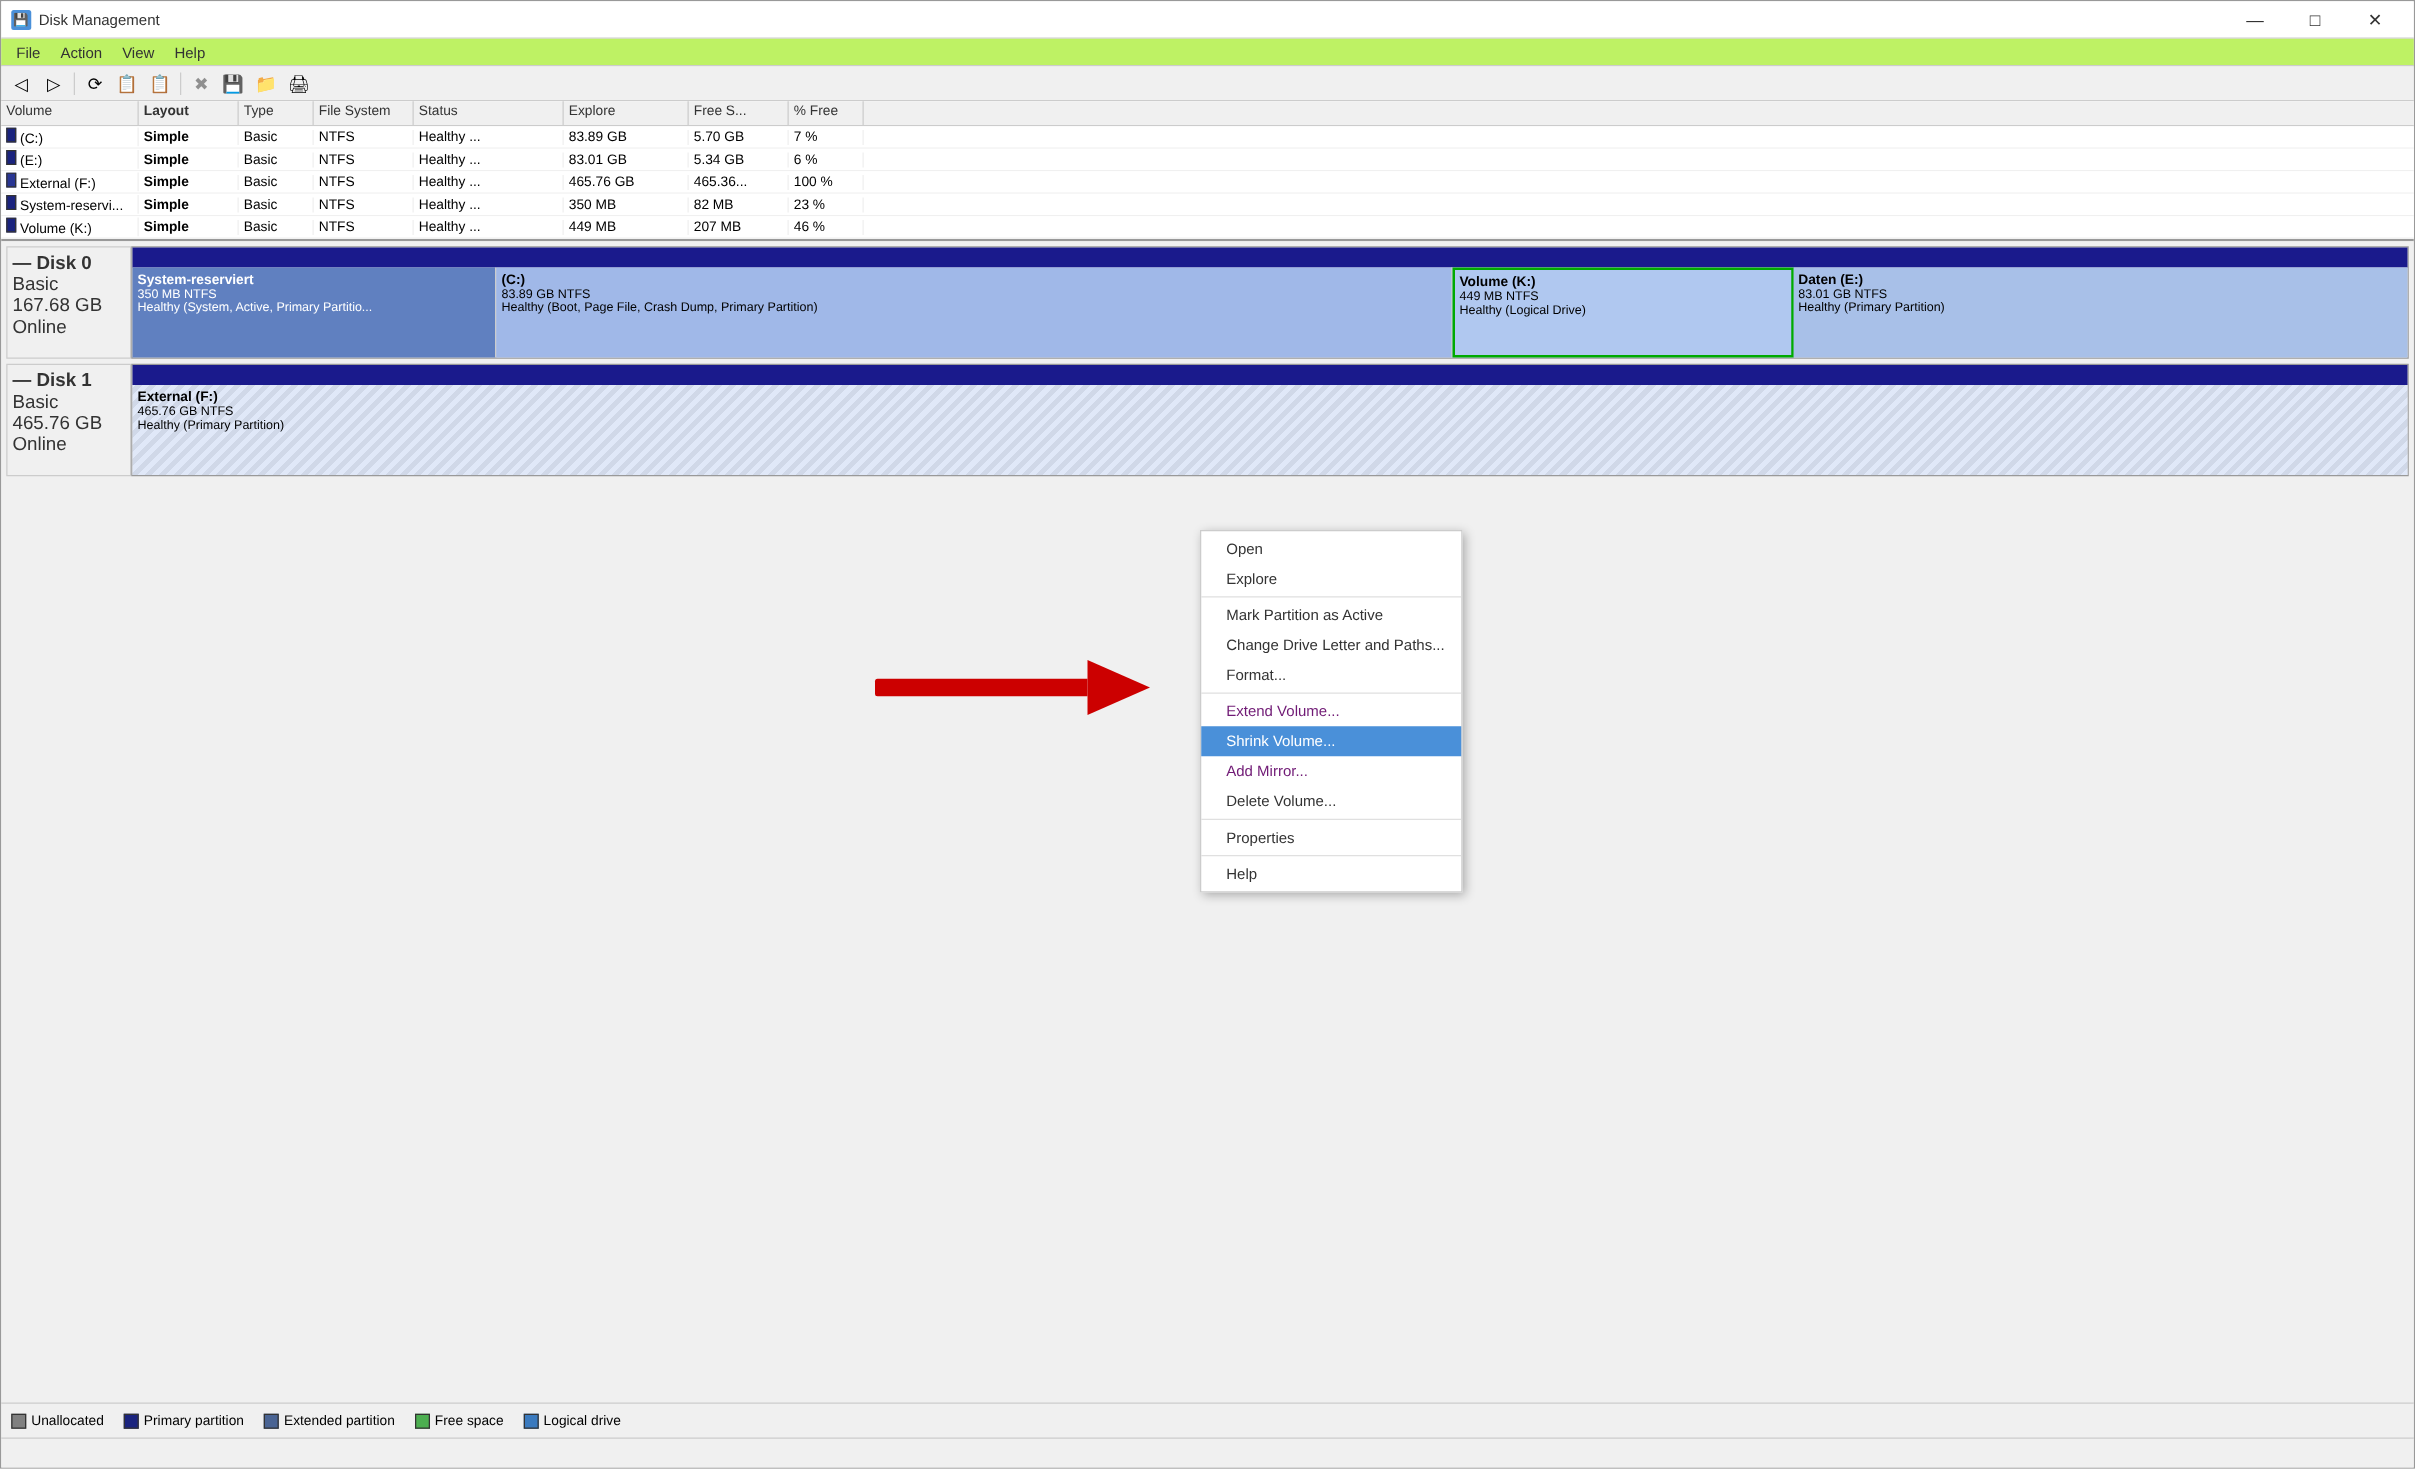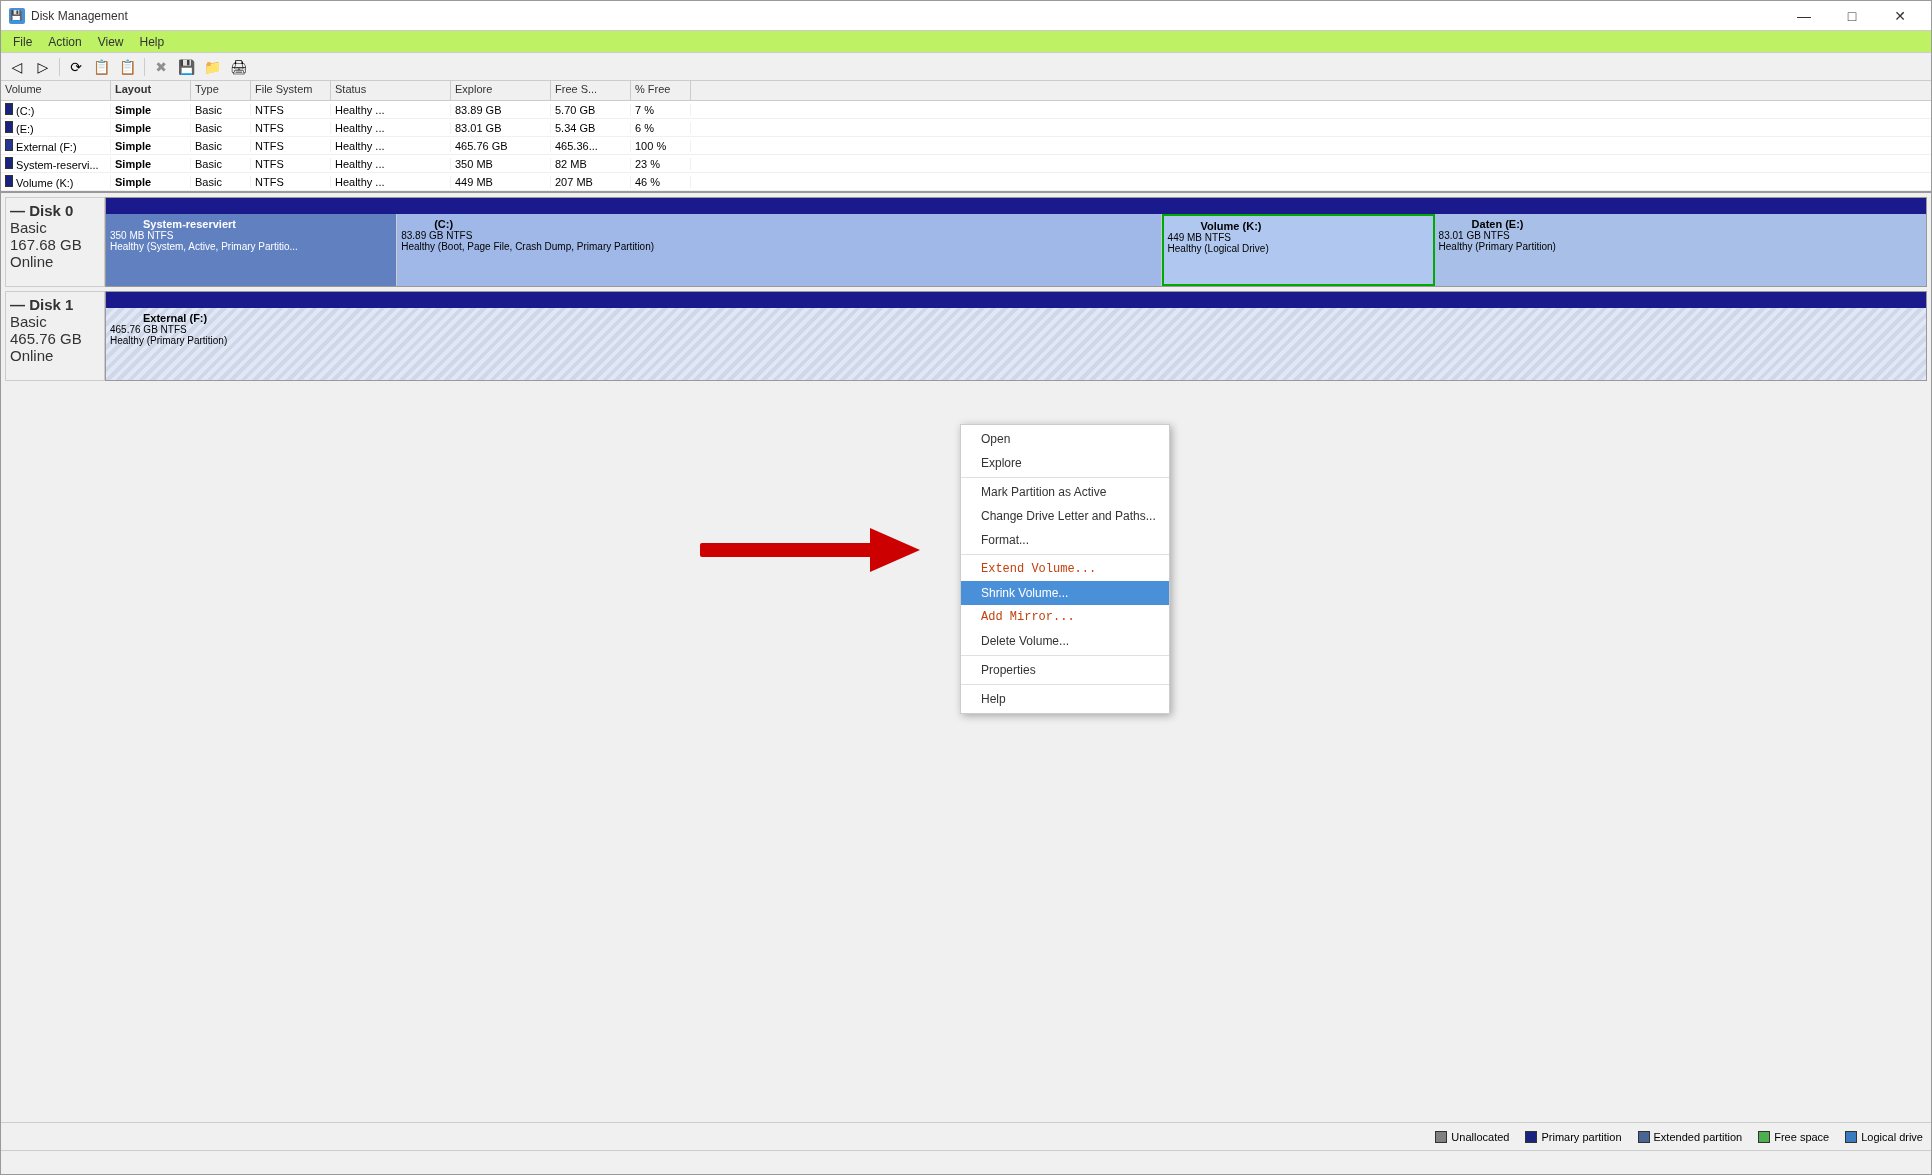--- a/index.html
+++ b/index.html
@@ -182,21 +182,21 @@
       overflow: hidden;
     }
     .partition.selected {
       border: 2px solid #00aa00;
       background: #b8d0f8;
     }
     .partition.system-part { background: #6080c0; color: white; }
     .partition.c-drive { background: #a0b8e8; }
     .partition.k-drive { background: #b0c8f0; }
     .partition.e-drive { background: #a8c0e8; }
-    .partition-name { font-weight: bold; font-size: 11px; margin-left: 33px; }
+    .partition-name { font-weight: bold; font-size: 11px; }
     .partition-size { font-size: 10px; }
     .partition-health { font-size: 10px; }
 
     .disk1-external {
       background: repeating-linear-gradient(
         -45deg,
         #e0e8f8,
         #e0e8f8 4px,
         #d0d8e8 4px,
         #d0d8e8 8px
@@ -205,21 +205,20 @@
 
     
     .legend {
       height: 28px;
       background: #f0f0f0;
       border-top: 1px solid #ccc;
       display: flex;
       align-items: center;
       padding: 0 8px;
       gap: 16px;
-      justify-content: flex-end;
     }
     .legend-item { display: flex; align-items: center; gap: 4px; font-size: 11px; }
     .legend-box { width: 12px; height: 12px; border: 1px solid #333; }
     .legend-unalloc { background: #808080; }
     .legend-primary { background: #1a237e; }
     .legend-extended { background: #4a6494; }
     .legend-free { background: #4caf50; }
     .legend-logical { background: #3a7abf; }
 
     
@@ -234,21 +233,21 @@
       z-index: 1000;
       padding: 2px 0;
     }
     .ctx-item {
       padding: 5px 20px;
       font-size: 12px;
       color: #333;
       cursor: pointer;
       white-space: nowrap;
     }
-    .ctx-item.disabled { color: #c2410c; cursor: default; font-family: Liberation Mono, monospace; }
+    .ctx-item.disabled { color: #701a75; cursor: default; }
     .ctx-item.highlighted { background: #4a90d9; color: white; }
     .ctx-separator {
       height: 1px;
       background: #e0e0e0;
       margin: 2px 0;
     }
 
     
     .arrow-container {
       position: absolute;

